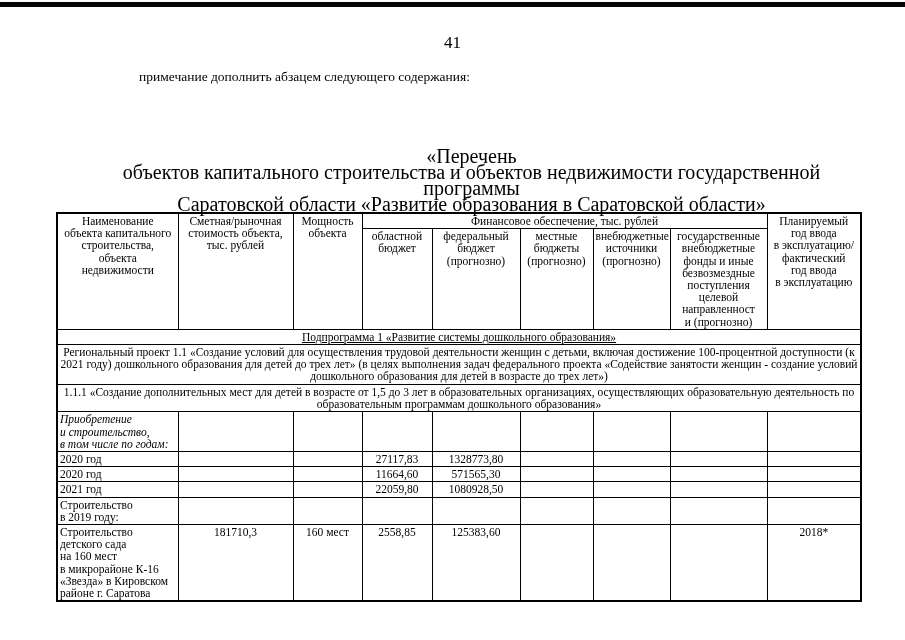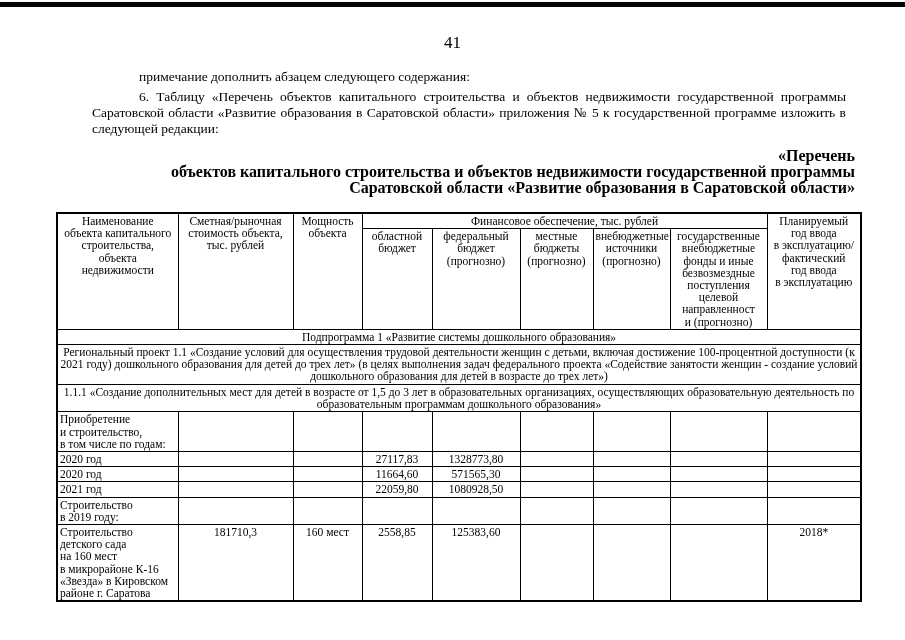--- a/index.html
+++ b/index.html
@@ -18,21 +18,21 @@
   }
 
   .text-block {
     position:absolute; left:88px; top:65px; width:762px;
     font-size:13.5px; line-height:16px;
   }
   .text-block p { margin:4px; text-indent:47px; text-align:justify; }
 
   .heading {
     position:absolute; left:88px; top:148px; width:767px;
-    text-align:right; font-weight:bold; font-size:16px; line-height:16px;
+    text-align:center; font-weight:normal; font-size:20px; line-height:16px;
     white-space:pre-line;
   }
 
   table.doc-table {
     position:absolute; left:56px; top:212px; width:804px;
     border-collapse:collapse; table-layout:fixed;
     font-size:11.5px; line-height:12.2px;
     border:2px solid #000;
     padding-left:20px;
   }
@@ -40,40 +40,39 @@
     border:1px solid #000; vertical-align:top;
     padding:1px 2px; font-weight:normal; overflow:hidden;
   }
   .pre { white-space:pre-line; }
   .c { text-align:center; }
   .l { text-align:left; }
   .b { font-weight:bold; }
 
   tr.h-band  { height:12px; }
   tr.h-sub   { height:93px; }
-  tr.r-sec1  { height:14px; }
+  tr.r-sec1  { height:14px;text-decoration:underline; }
   tr.r-sec2  { height:40px; }
   tr.r-sec3  { height:26px;border-radius:13px; }
-  tr.r-a     { height:33px; }
+  tr.r-a     { height:33px;font-style:italic; }
   tr.r-y     { height:13px; }
   tr.r-b     { height:26px; }
   tr.r-c     { height:72px; }
 </style>
 </head>
 <body>
 
 <div class="page">
 
   <div class="top-line"></div>
 
   <div class="page-number">41</div>
 
   <div class="text-block">
     <p>примечание дополнить абзацем следующего содержания:</p>
-    <p>6. Таблицу «Перечень объектов капитального строительства и объектов недвижимости государственной программы Саратовской области «Развитие образования в Саратовской области» приложения № 5 к государственной программе изложить в следующей редакции:</p>
   </div>
 
   <div class="heading">«Перечень
 объектов капитального строительства и объектов недвижимости государственной программы
 Саратовской области «Развитие образования в Саратовской области»</div>
 
   <table class="doc-table">
     <colgroup>
       <col style="width:121px">
         <col style="width:115px">

